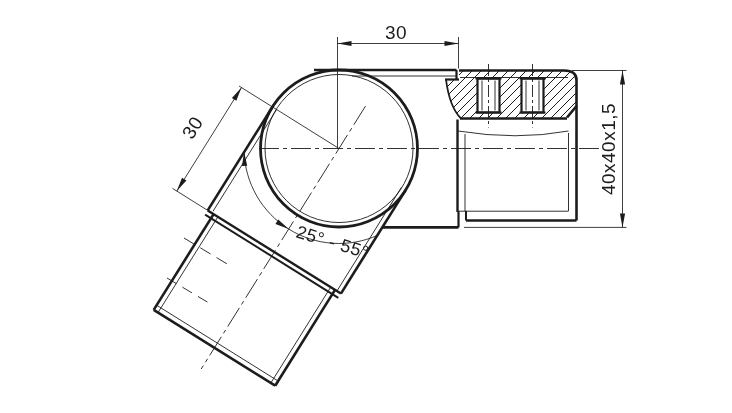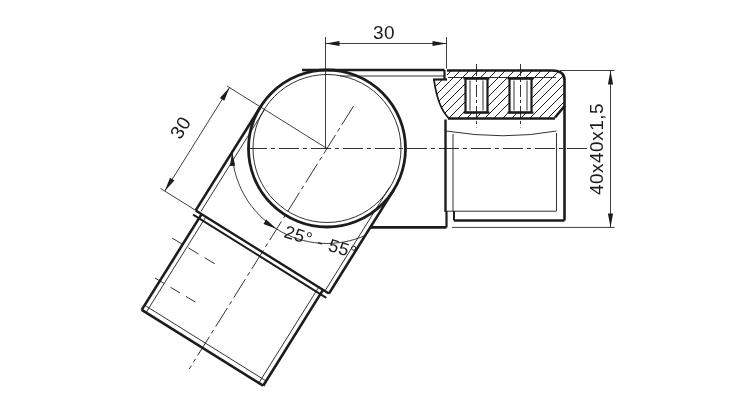--- a/index.html
+++ b/index.html
@@ -9,20 +9,21 @@
     width: 732px;
     height: 413px;
     overflow: hidden;
   }
   .canvas {
     position: relative;
     width: 624px;
     height: 413px;
     background: #ffffff;
     font-family: "Liberation Sans", sans-serif;
+    margin-left: 12px;
   }
   svg text {
     font-family: "Liberation Sans", sans-serif;
     font-size: 19px;
     fill: #1c1c1c;
     letter-spacing: 0.5px;
   }
   svg .angtext { font-size: 18px; }
 </style>
 </head>

